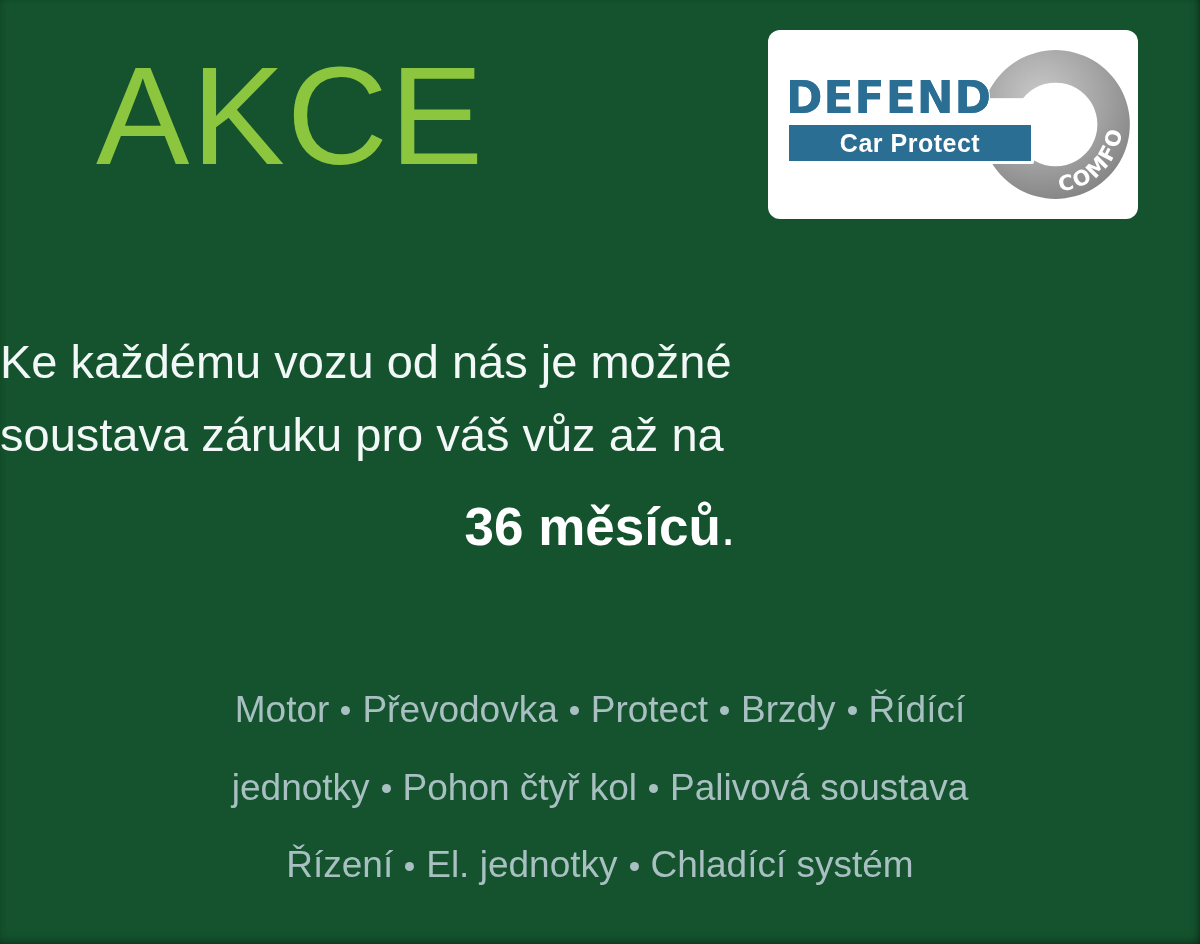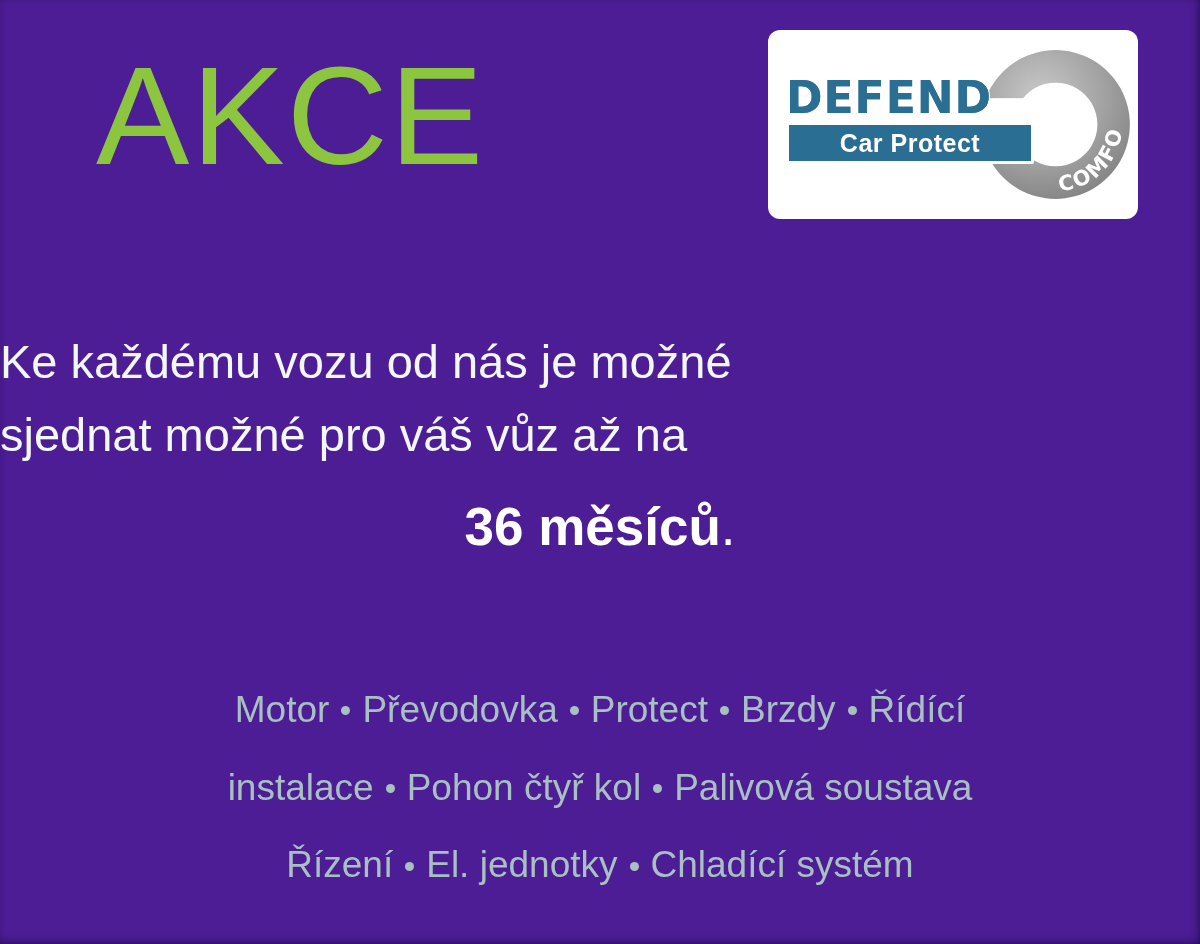--- a/index.html
+++ b/index.html
@@ -183,21 +183,21 @@
     border-radius: 50%;
     background: #A9C0C2;
     vertical-align: middle;
     position: relative;
     top: -4px;
   }
 </style>
 </head>
 <body>
 
-<div id="slide" style="background: #4c1d95; padding-left: 32px;">
+<div id="slide" style="background: #14532d; padding-left: 32px;">
 
   <div class="akce" style="color: rgb(140, 198, 62);">AKCE</div>
 
   <div class="logo-card">
     <div class="logo-inner">
 
       <div class="comfort-ring">
         <svg viewBox="0 0 200 200" aria-hidden="true">
           <defs>
             <radialGradient id="ringGrad" cx="40%" cy="32%" r="78%">
@@ -222,26 +222,26 @@
 
       <div class="carprotect-bar">
         <div class="carprotect-text">Car Protect</div>
       </div>
 
     </div>
   </div>
 
   <div class="body-copy" style="color: rgb(242, 247, 247);">
     <span class="body-line">Ke každému vozu od nás je možné</span>
-    <span class="body-line">sjednat možné pro váš vůz až na</span>
+    <span class="body-line">soustava záruku pro váš vůz až na</span>
   </div>
 
   <div class="highlight-line">
     <span class="highlight-strong">36 měsíců</span><span class="highlight-dot">.</span>
   </div>
 
   <div class="parts-list" style="color: rgb(169, 192, 194);">
     <span class="parts-line"><span>Motor</span><span class="sep"><i></i></span><span>Převodovka</span><span class="sep"><i></i></span><span>Protect</span><span class="sep"><i></i></span><span>Brzdy</span><span class="sep"><i></i></span><span>Řídící</span></span>
-    <span class="parts-line"><span>instalace</span><span class="sep"><i></i></span><span>Pohon čtyř kol</span><span class="sep"><i></i></span><span>Palivová soustava</span></span>
+    <span class="parts-line"><span>jednotky</span><span class="sep"><i></i></span><span>Pohon čtyř kol</span><span class="sep"><i></i></span><span>Palivová soustava</span></span>
     <span class="parts-line"><span>Řízení</span><span class="sep"><i></i></span><span>El. jednotky</span><span class="sep"><i></i></span><span>Chladící systém</span></span>
   </div>
 
 </div>
 
 </body></html>

